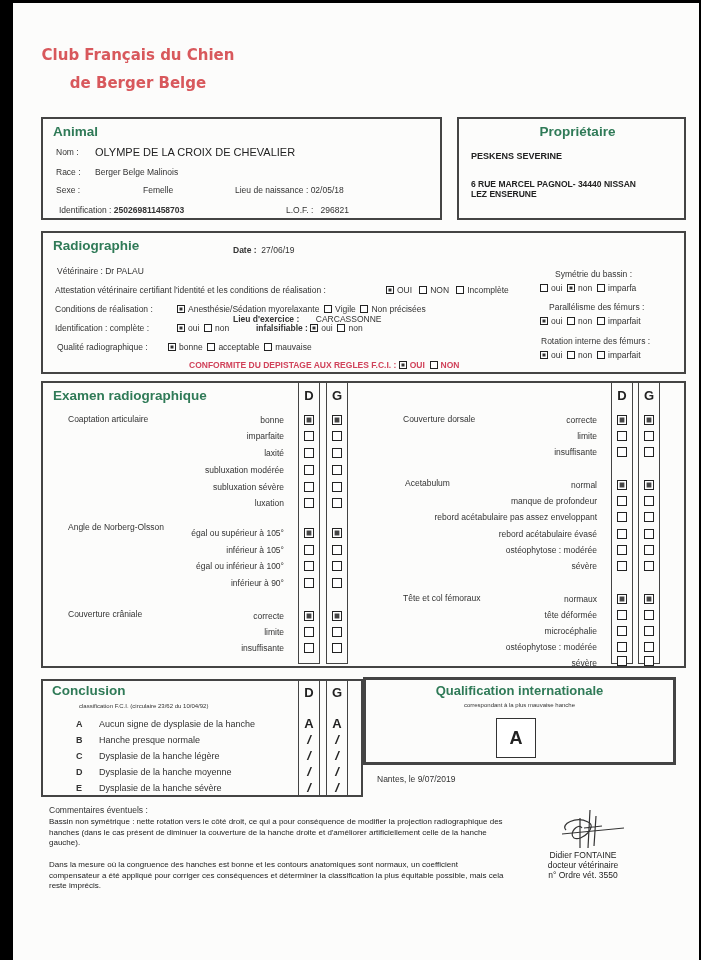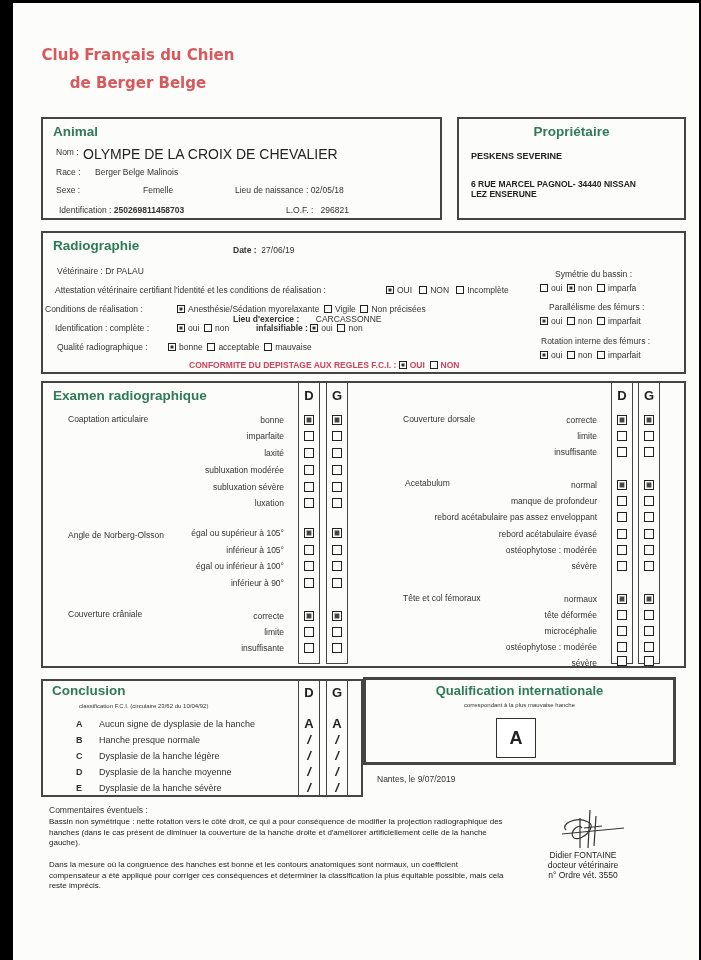--- a/index.html
+++ b/index.html
@@ -26,51 +26,51 @@
 <body>
 
 <div class="page">
 
   <div class="abs club" style="top:71px;">de Berger Belge</div>
   <div class="abs club" style="top:43px;">Club Français du Chien</div>
 
   <div class="box" style="left:28px;top:114px;width:401px;height:103px;">
     <div class="sec-title" style="left:10px;top:5px;">Animal</div>
     <div class="t" style="left:13px;top:28px;">Nom :</div>
-    <div class="t" style="left:40px;top:27px;font-size:14px;color:#222;">OLYMPE DE LA CROIX DE CHEVALIER</div>
+    <div class="t" style="left:52px;top:27px;font-size:11px;color:#222;">OLYMPE DE LA CROIX DE CHEVALIER</div>
     <div class="t" style="left:13px;top:48px;">Race :</div>
     <div class="t" style="left:52px;top:48px;">Berger Belge Malinois</div>
     <div class="t" style="left:13px;top:66px;">Sexe :</div>
     <div class="t" style="left:52px;top:66px;margin-left:48px;">Femelle</div>
     <div class="t" style="left:192px;top:66px;"><span>Lieu de naissance :</span> <span>02/05/18</span></div>
     <div class="t" style="left:16px;top:86px;"><span>Identification :</span> <b>250269811458703</b></div>
     <div class="t" style="left:243px;top:86px;"><span>L.O.F. :</span>&nbsp;&nbsp; <span>296821</span></div>
   </div>
 
   <div class="box" style="left:444px;top:114px;width:229px;height:103px;">
-    <div class="sec-title" style="left:0;width:225px;text-align:center;top:5px;">Propriétaire</div>
+    <div class="sec-title" style="left:0;width:225px;text-align:center;top:5px;padding-left:6px;">Propriétaire</div>
     <div class="tb" style="left:12px;top:32px;">PESKENS SEVERINE</div>
     <div class="tb" style="left:12px;top:60px;font-size:8.5px;">6 RUE MARCEL PAGNOL- 34440 NISSAN</div>
     <div class="tb" style="left:12px;top:70px;font-size:8.5px;">LEZ ENSERUNE</div>
   </div>
 
   <div class="box" style="left:28px;top:228px;width:645px;height:143px;">
     <div class="sec-title" style="left:10px;top:5px;">Radiographie</div>
     <div class="t" style="left:190px;top:12px;"><b>Date :</b>&nbsp; <span>27/06/19</span></div>
     <div class="t" style="left:14px;top:33px;"><span>Vétérinaire :</span> <span>Dr PALAU</span></div>
     <div class="t" style="left:190px;top:33px;margin-top:48px;"><b>Lieu d'exercice :</b>&nbsp;&nbsp;&nbsp;&nbsp;&nbsp;&nbsp; <span>CARCASSONNE</span></div>
 
     <div class="t" style="left:12px;top:52px;">Attestation vétérinaire certifiant l'identité et les conditions de réalisation :</div>
     <div class="t" style="left:343px;top:52px;">
       <span><span class="cb on"></span><span>OUI</span></span>&nbsp;&nbsp;
       <span><span class="cb"></span><span>NON</span></span>&nbsp;&nbsp;
       <span><span class="cb"></span><span>Incomplète</span></span>
     </div>
 
-    <div class="t" style="left:2px;top:71px;">Conditions de réalisation :</div>
+    <div class="t" style="left:12px;top:71px;">Conditions de réalisation :</div>
     <div class="t" style="left:134px;top:71px;">
       <span><span class="cb on"></span><span>Anesthésie/Sédation myorelaxante</span></span>&nbsp;
       <span><span class="cb"></span><span>Vigile</span></span>&nbsp;
       <span><span class="cb"></span><span>Non précisées</span></span>
     </div>
 
     <div class="t" style="left:12px;top:90px;">Identification : complète :</div>
     <div class="t" style="left:134px;top:90px;">
       <span><span class="cb on"></span><span>oui</span></span>&nbsp;
       <span><span class="cb"></span><span>non</span></span>
@@ -140,21 +140,21 @@
     <div class="lbl" style="right:400px;top:82px;">subluxation modérée</div>
     <div class="cbx" style="left:261px;top:82px;"></div>
     <div class="cbx" style="left:289px;top:82px;"></div>
     <div class="lbl" style="right:400px;top:99px;">subluxation sévère</div>
     <div class="cbx" style="left:261px;top:99px;"></div>
     <div class="cbx" style="left:289px;top:99px;"></div>
     <div class="lbl" style="right:400px;top:115px;">luxation</div>
     <div class="cbx" style="left:261px;top:115px;"></div>
     <div class="cbx" style="left:289px;top:115px;"></div>
 
-    <div class="cat" style="left:25px;top:147px;">Angle de Norberg-Olsson</div>
+    <div class="cat" style="left:25px;top:139px;">Angle de Norberg-Olsson</div>
     <div class="lbl" style="right:400px;top:145px;">égal ou supérieur à 105°</div>
     <div class="cbx on" style="left:261px;top:145px;"></div>
     <div class="cbx on" style="left:289px;top:145px;"></div>
     <div class="lbl" style="right:400px;top:162px;">inférieur à 105°</div>
     <div class="cbx" style="left:261px;top:162px;"></div>
     <div class="cbx" style="left:289px;top:162px;"></div>
     <div class="lbl" style="right:400px;top:178px;">égal ou inférieur à 100°</div>
     <div class="cbx" style="left:261px;top:178px;"></div>
     <div class="cbx" style="left:289px;top:178px;"></div>
     <div class="lbl" style="right:400px;top:195px;">inférieur à 90°</div>

